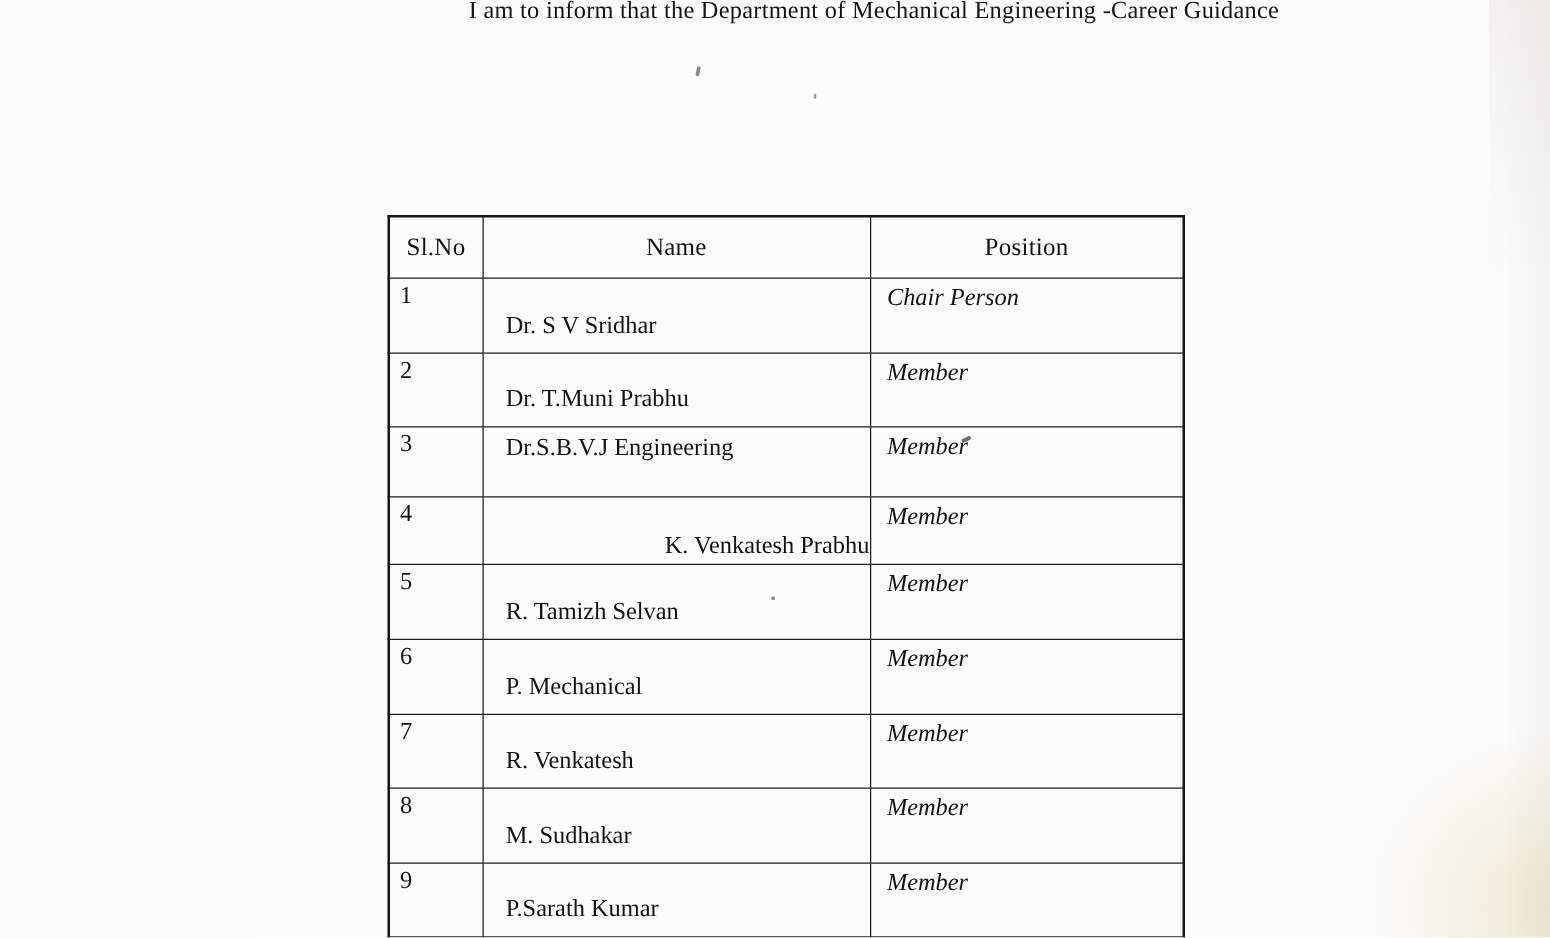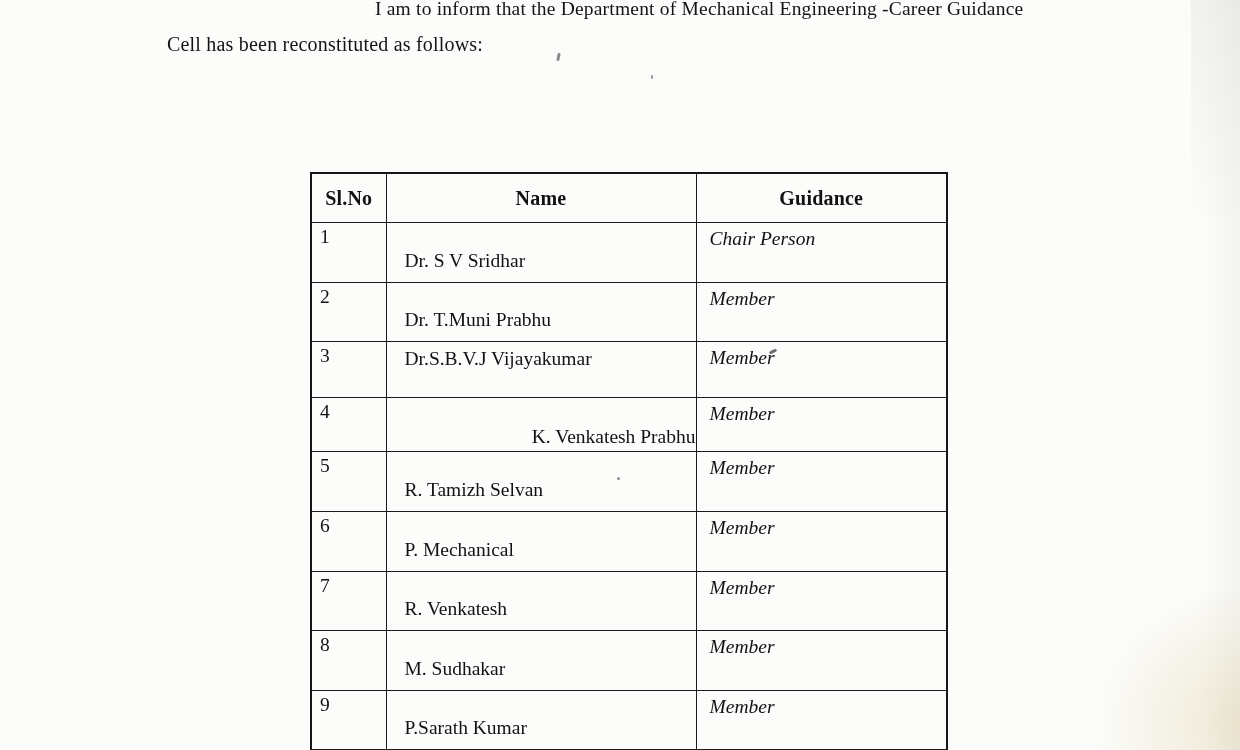--- a/index.html
+++ b/index.html
@@ -32,21 +32,21 @@
   .doc-table{
     position:absolute; left:310px; top:172px;
     width:636px; border-collapse:collapse; table-layout:fixed;
     font-size:19.5px; color:#121212;
   }
   .doc-table th, .doc-table td{
     border:1.7px solid #1c1c1c;
   }
   .doc-table{ border:2.2px solid #161616; }
   .doc-table th{
-    height:46px; font-weight:bold; font-size:20px;
+    height:46px; font-weight:normal; font-size:20px;
     text-align:center; vertical-align:middle; letter-spacing:0.2px;margin-left:32px;
   }
   .col-sl{ width:75px; }
   .col-name{ width:310px; }
   .col-pos{ width:251px; }
   .doc-table td{ height:48.6px; }
   td.c-sl{ vertical-align:top; padding:3px 0 0 8px; }
   td.c-name{ vertical-align:bottom; padding:0 0 10px 18px; }
   td.c-pos{ vertical-align:top; padding:5px 0 0 13px;font-style:italic; }
   
@@ -73,50 +73,49 @@
   .speck-2{ left:651px; top:75px; width:2px; height:4px; background:#9a9a9a; border-radius:1px; }
   .speck-3{ left:769px; top:350px; width:8px; height:3px; background:#6f6f6f; border-radius:2px; transform:rotate(-25deg); }
   .speck-4{ left:617px; top:477px; width:3px; height:3px; background:#8f8f8f; border-radius:50%; }
 </style>
 </head>
 <body>
 
 <div class="page">
 
   <div class="intro-line1">I am to inform that the Department of Mechanical Engineering -Career Guidance</div>
-  <div class="intro-line2">Cell has been reconstituted as follows:</div>
 
 
   <table class="doc-table">
     <colgroup>
       <col class="col-sl">
         <col class="col-name">
         <col class="col-pos">
     </colgroup>
     <thead>
       <tr>
         <th>Sl.No</th>
         <th>Name</th>
-        <th>Guidance</th>
+        <th>Position</th>
       </tr>
     </thead>
     <tbody>
         <tr>
           <td class="c-sl">1</td>
           <td class="c-name">Dr. S V Sridhar</td>
           <td class="c-pos">Chair Person</td>
         </tr>
         <tr>
           <td class="c-sl">2</td>
           <td class="c-name">Dr. T.Muni Prabhu</td>
           <td class="c-pos">Member</td>
         </tr>
         <tr>
           <td class="c-sl">3</td>
-          <td class="c-name">Dr.S.B.V.J Vijayakumar</td>
+          <td class="c-name">Dr.S.B.V.J Engineering</td>
           <td class="c-pos">Member</td>
         </tr>
         <tr>
           <td class="c-sl">4</td>
           <td class="c-name">K. Venkatesh Prabhu</td>
           <td class="c-pos">Member</td>
         </tr>
         <tr>
           <td class="c-sl">5</td>
           <td class="c-name">R. Tamizh Selvan</td>

